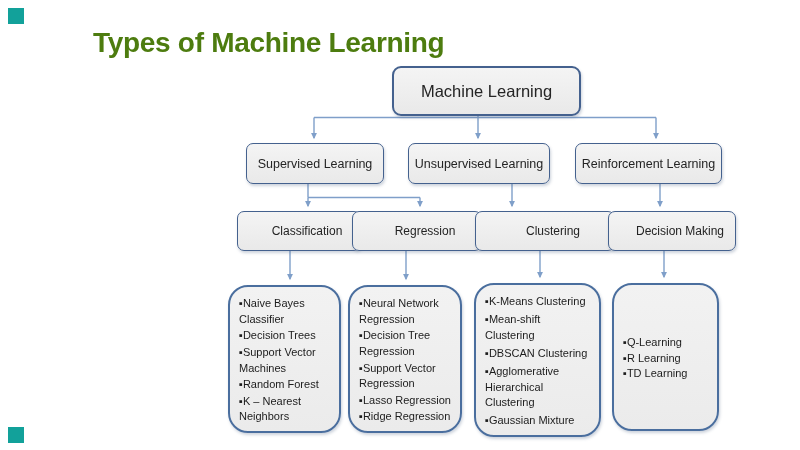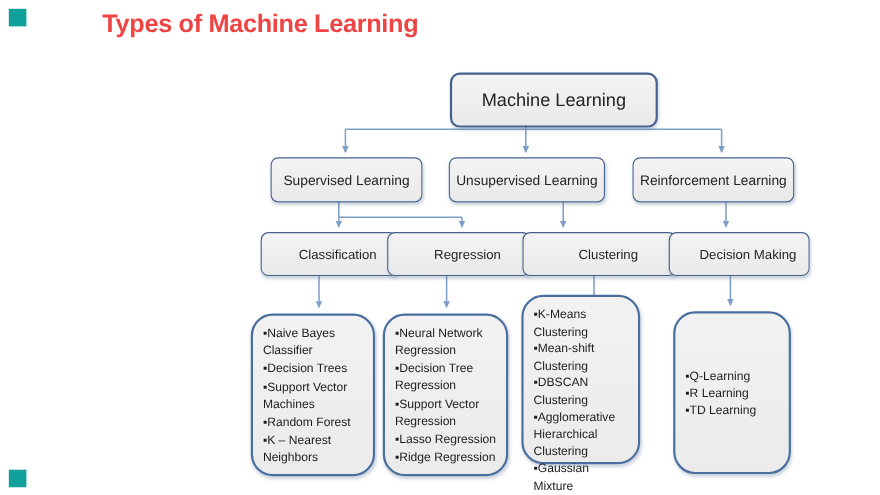--- a/index.html
+++ b/index.html
@@ -3,22 +3,22 @@
 <meta charset="utf-8">
 <style>
   html,body{margin:0;padding:0;background:#ffffff;}
   #canvas{
     position:relative;width:800px;height:450px;background:#ffffff;overflow:hidden;
     font-family:"Liberation Sans","DejaVu Sans",sans-serif;
     --conn:#7f9fc9; --border:#44618e; --fill-top:#f4f4f4; --fill-bot:#e9e9e9; --text:#242424;
   }
   .accent{position:absolute;width:16px;height:16px;left:8px;}
   .slide-title{
-    position:absolute;left:93px;top:8px;font-size:23px;font-weight:bold;
-    color:#ef4444;letter-spacing:-0.3px;white-space:nowrap;
+    position:absolute;left:93px;top:27px;font-size:28px;font-weight:bold;
+    color:#4d7c0f;letter-spacing:-0.3px;white-space:nowrap;
   }
   .node{
     position:absolute;display:flex;align-items:center;justify-content:center;
     background:linear-gradient(to bottom,var(--fill-top),var(--fill-bot));
     border:1.6px solid var(--border);border-radius:7px;
     box-shadow:1px 2px 3px rgba(90,110,140,0.30);
     color:var(--text);text-align:center;
   }
   .node.root{border-width:2px;border-radius:9px;font-size:16.5px;}
   .node.lvl2{font-size:12.5px;}
@@ -67,21 +67,21 @@
 
     <line x1="512" y1="182" x2="512" y2="206" marker-end="url(#arr)"></line>
     <line x1="660" y1="182" x2="660" y2="206" marker-end="url(#arr)"></line>
 
     <line x1="290" y1="250" x2="290" y2="279" marker-end="url(#arr)"></line>
     <line x1="406" y1="250" x2="406" y2="279" marker-end="url(#arr)"></line>
     <line x1="540" y1="250" x2="540" y2="277" marker-end="url(#arr)"></line>
     <line x1="664" y1="250" x2="664" y2="277" marker-end="url(#arr)"></line>
   </svg>
 
-  <div class="node root" style="left:409px;top:66px;width:185px;height:46px;">
+  <div class="node root" style="left:392px;top:66px;width:185px;height:46px;">
     <span>Machine Learning</span>
   </div>
 
   <div class="node lvl2" style="left:246px;top:143px;width:136px;height:39px;">
     <span>Supervised Learning</span>
   </div>
   <div class="node lvl2" style="left:408px;top:143px;width:140px;height:39px;">
     <span>Unsupervised Learning</span>
   </div>
   <div class="node lvl2" style="left:575px;top:143px;width:145px;height:39px;">
@@ -108,21 +108,21 @@
       <div class="li">▪Random Forest</div>
       <div class="li">▪K – Nearest Neighbors</div>
     </div>
   <div class="leaf" style="left:348px;top:285px;width:114px;height:148px;">
       <div class="li">▪Neural Network Regression</div>
       <div class="li">▪Decision Tree Regression</div>
       <div class="li">▪Support Vector Regression</div>
       <div class="li">▪Lasso Regression</div>
       <div class="li">▪Ridge Regression</div>
     </div>
-  <div class="leaf" style="left:474px;top:268px;width:108px;height:154px;">
+  <div class="leaf" style="left:474px;top:283px;width:127px;height:154px;">
       <div class="li">▪K-Means Clustering</div>
       <div class="li">▪Mean-shift Clustering</div>
       <div class="li">▪DBSCAN Clustering</div>
       <div class="li">▪Agglomerative Hierarchical Clustering</div>
       <div class="li">▪Gaussian Mixture</div>
     </div>
   <div class="leaf centered" style="left:612px;top:283px;width:107px;height:148px;">
       <div class="li">▪Q-Learning</div>
       <div class="li">▪R Learning</div>
       <div class="li">▪TD Learning</div>

